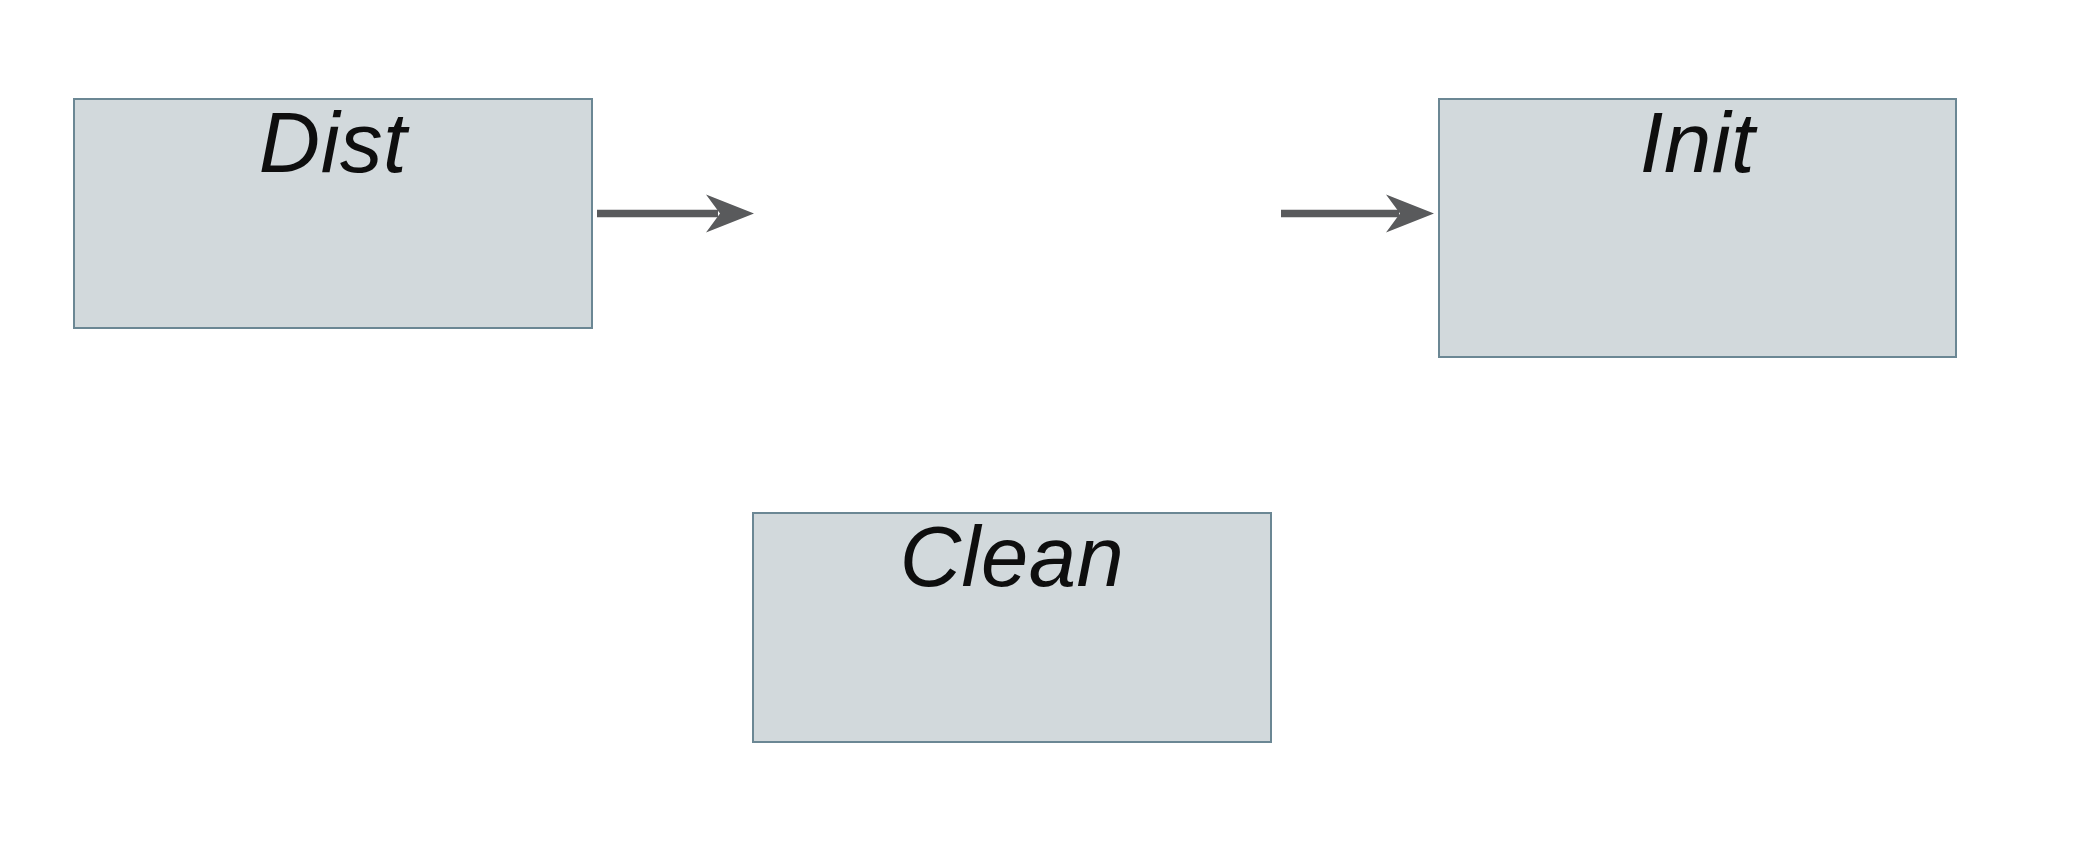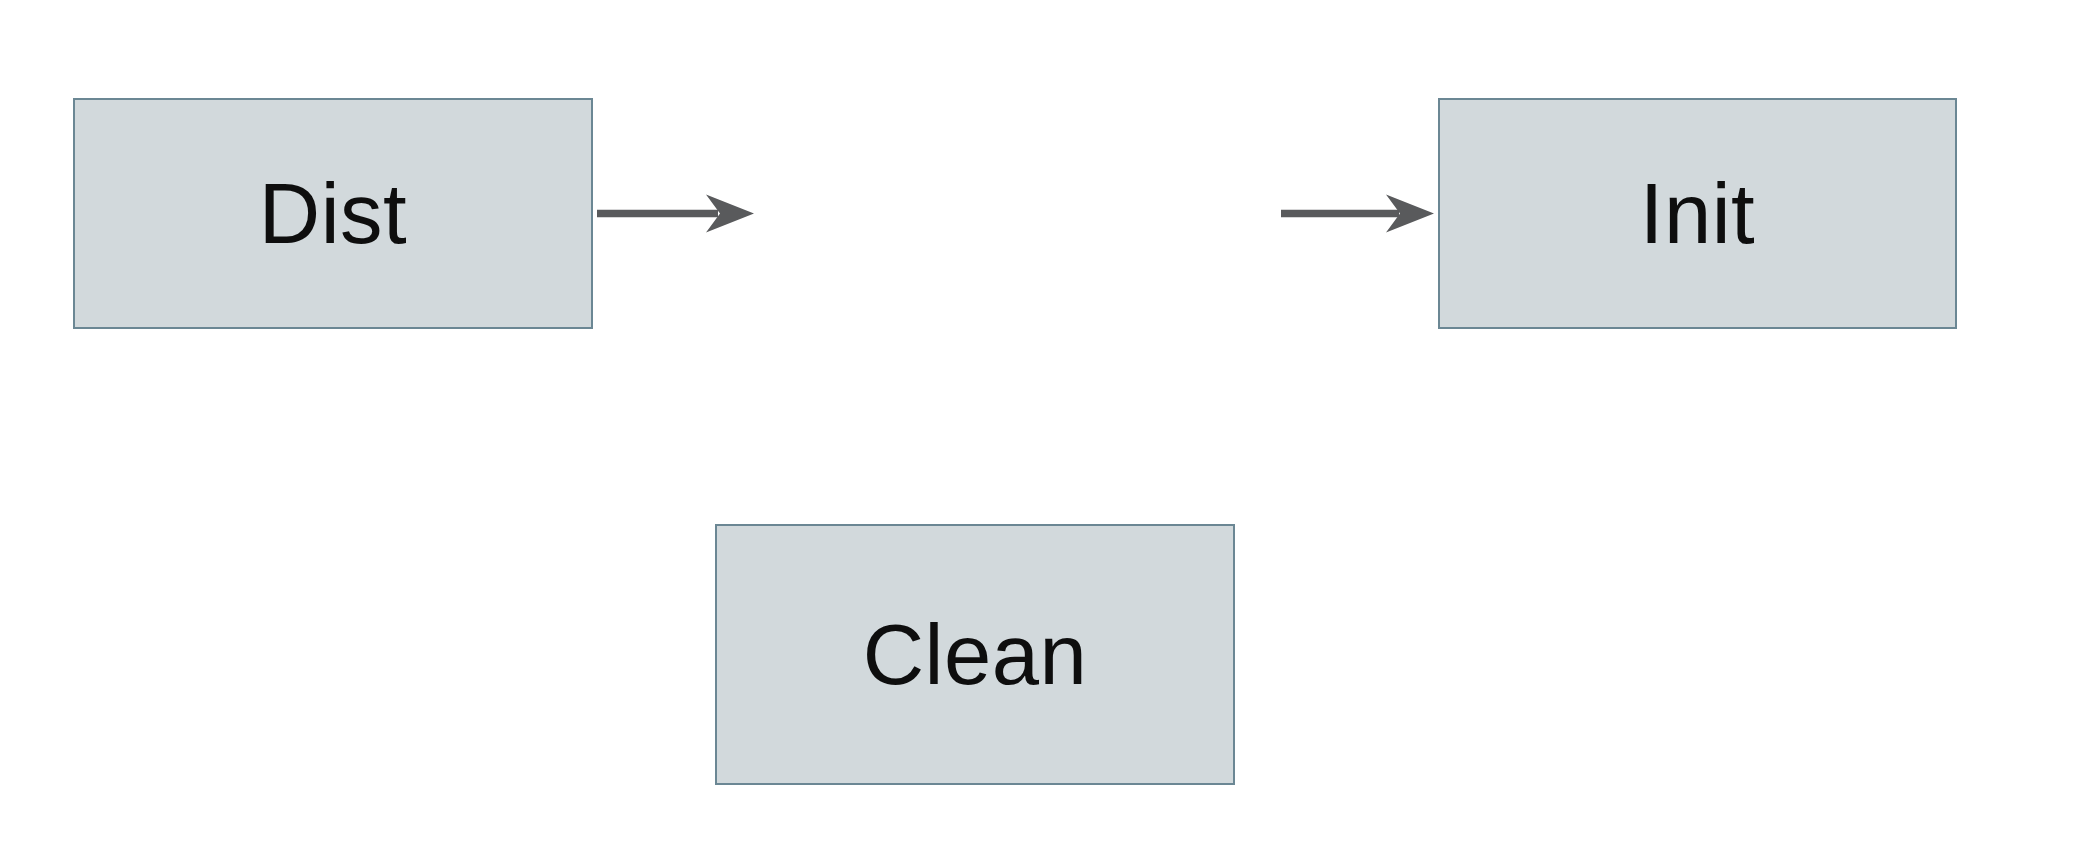--- a/index.html
+++ b/index.html
@@ -25,34 +25,34 @@
     pointer-events:none;
   }
   .edges line{stroke:var(--arrow);stroke-width:7.5;}
   .edges polygon{fill:var(--arrow);}
   .node{
     position:absolute;
     box-sizing:border-box;
     background:var(--node-fill);
     border:2px solid var(--node-border);
     display:flex;
-    align-items:center;
     justify-content:center;
+    font-style:italic;
   }
   .node-label{
     font-size:85px;
     line-height:1;
     color:var(--text);
     letter-spacing:0.5px;
     white-space:nowrap;
   }
   .node-dist   {left:73px;  top:98px;  width:520px; height:231px;}
   .node-compile{left:758px; top:98px;  width:519px; height:231px;}
-  .node-init   {left:1438px;top:98px;  width:519px; height:231px;}
-  .node-clean  {left:715px; top:512px; width:520px; height:261px;margin-top:12px;}
+  .node-init   {left:1438px;top:98px;  width:519px; height:260px;}
+  .node-clean  {left:752px; top:512px; width:520px; height:231px;}
 </style>
 </head>
 <body>
 
 <div class="canvas">
 
   <svg class="edges" viewBox="0 0 2078 848" xmlns="http://www.w3.org/2000/svg">
     <g>
       <line x1="597" y1="213.5" x2="718" y2="213.5"></line>
       <polygon points="754,213.5 706,194.5 720,213.5 706,232.5"></polygon>

